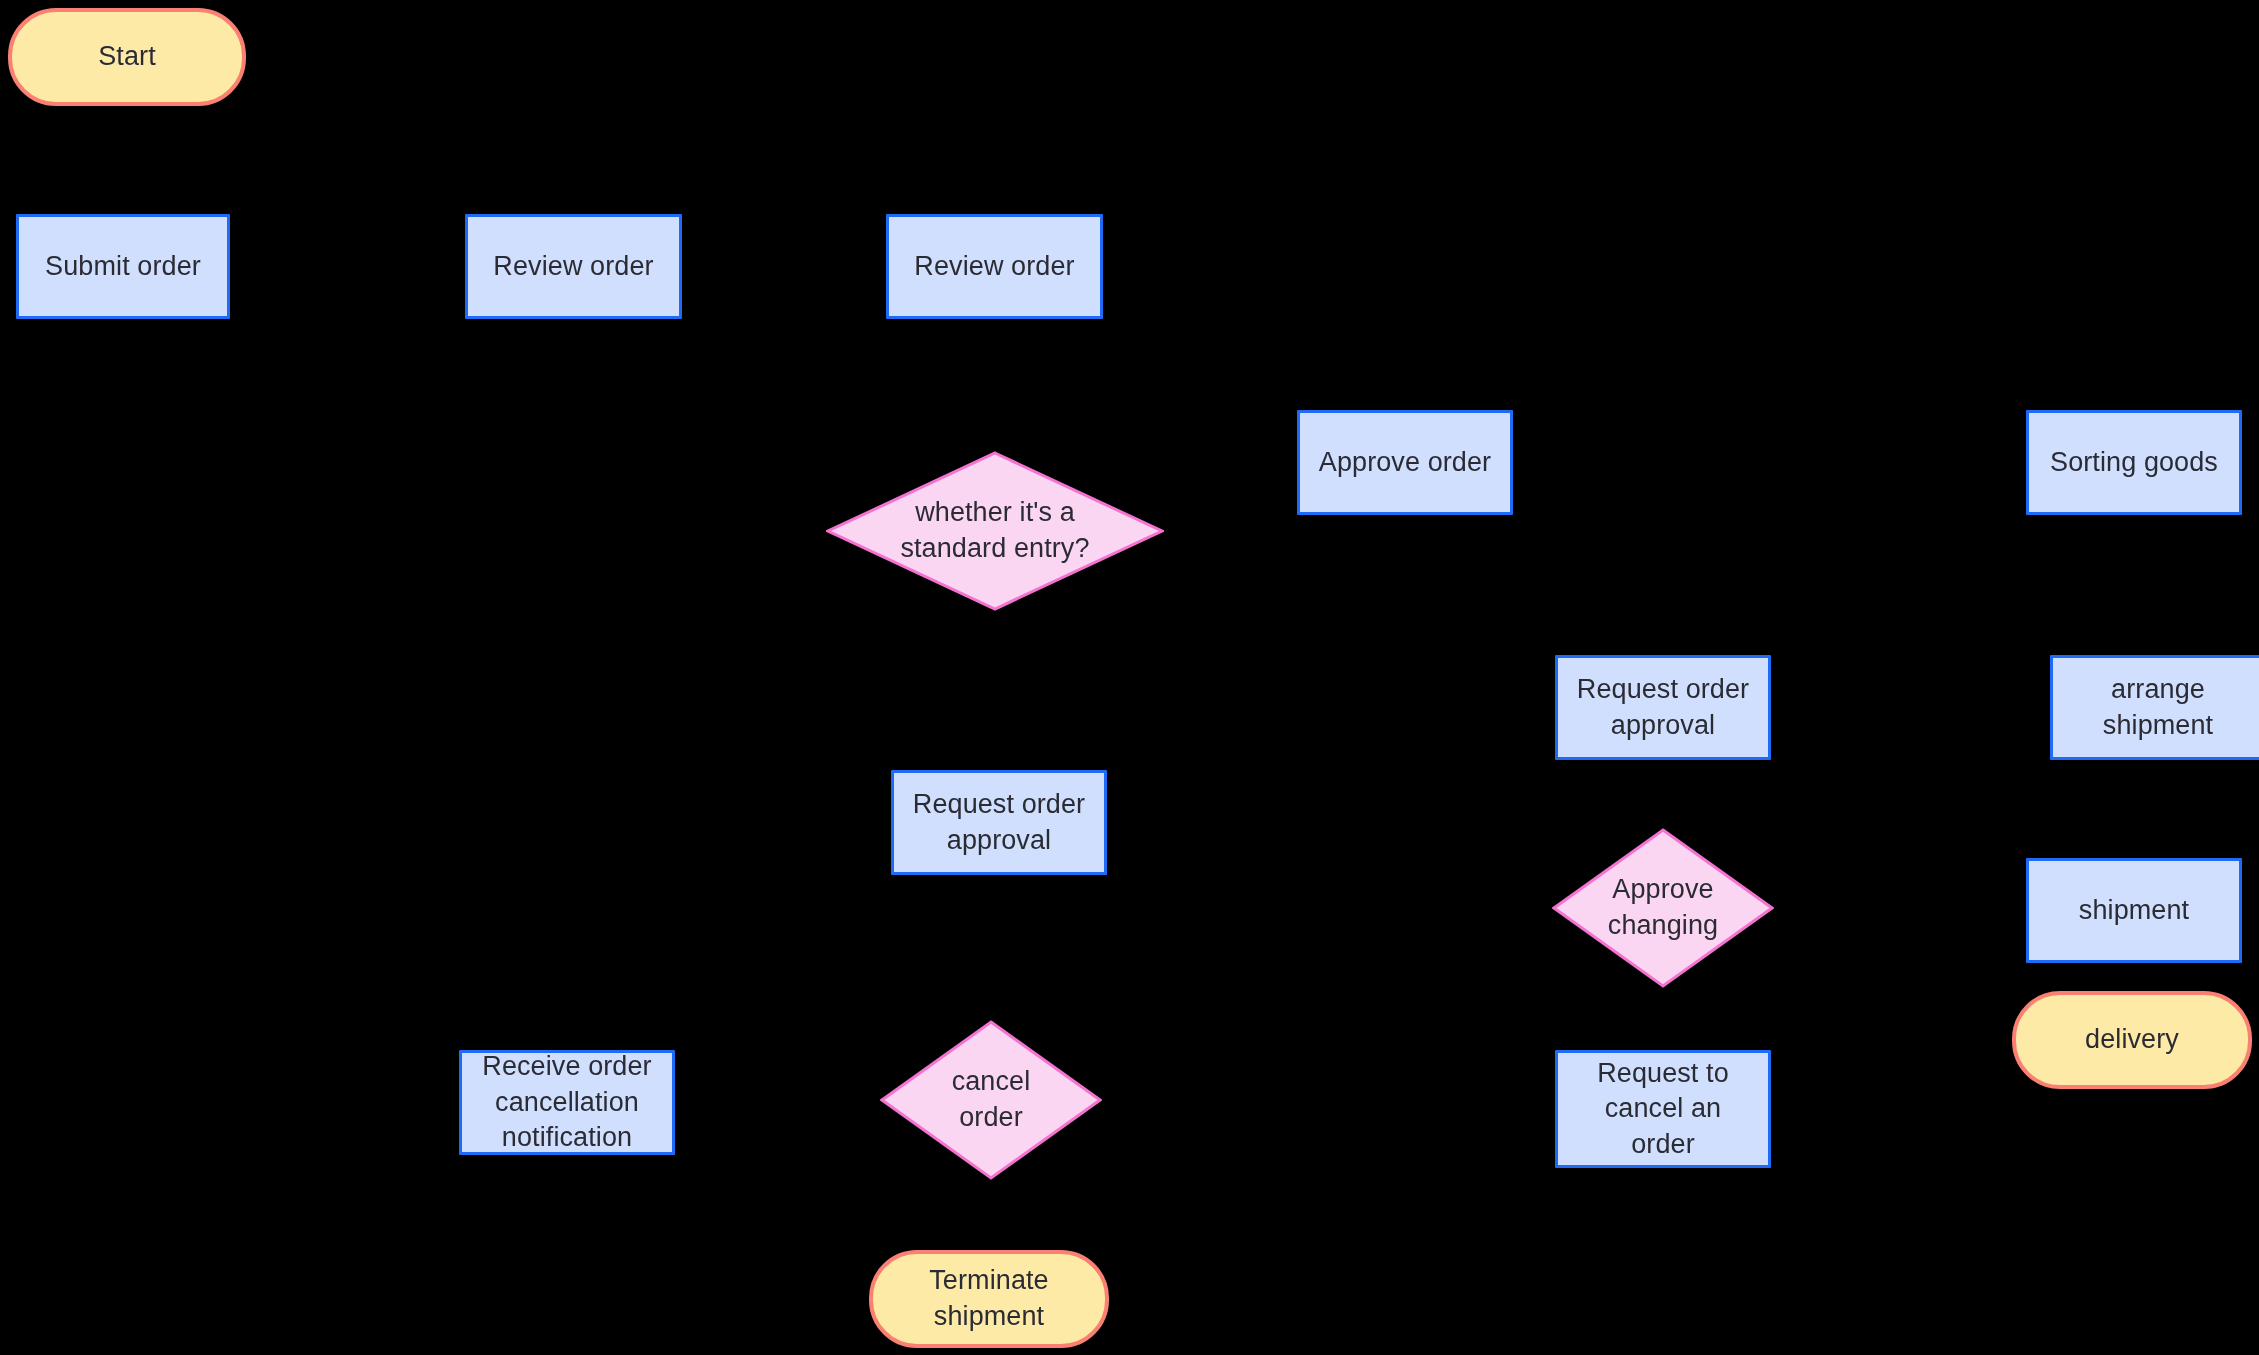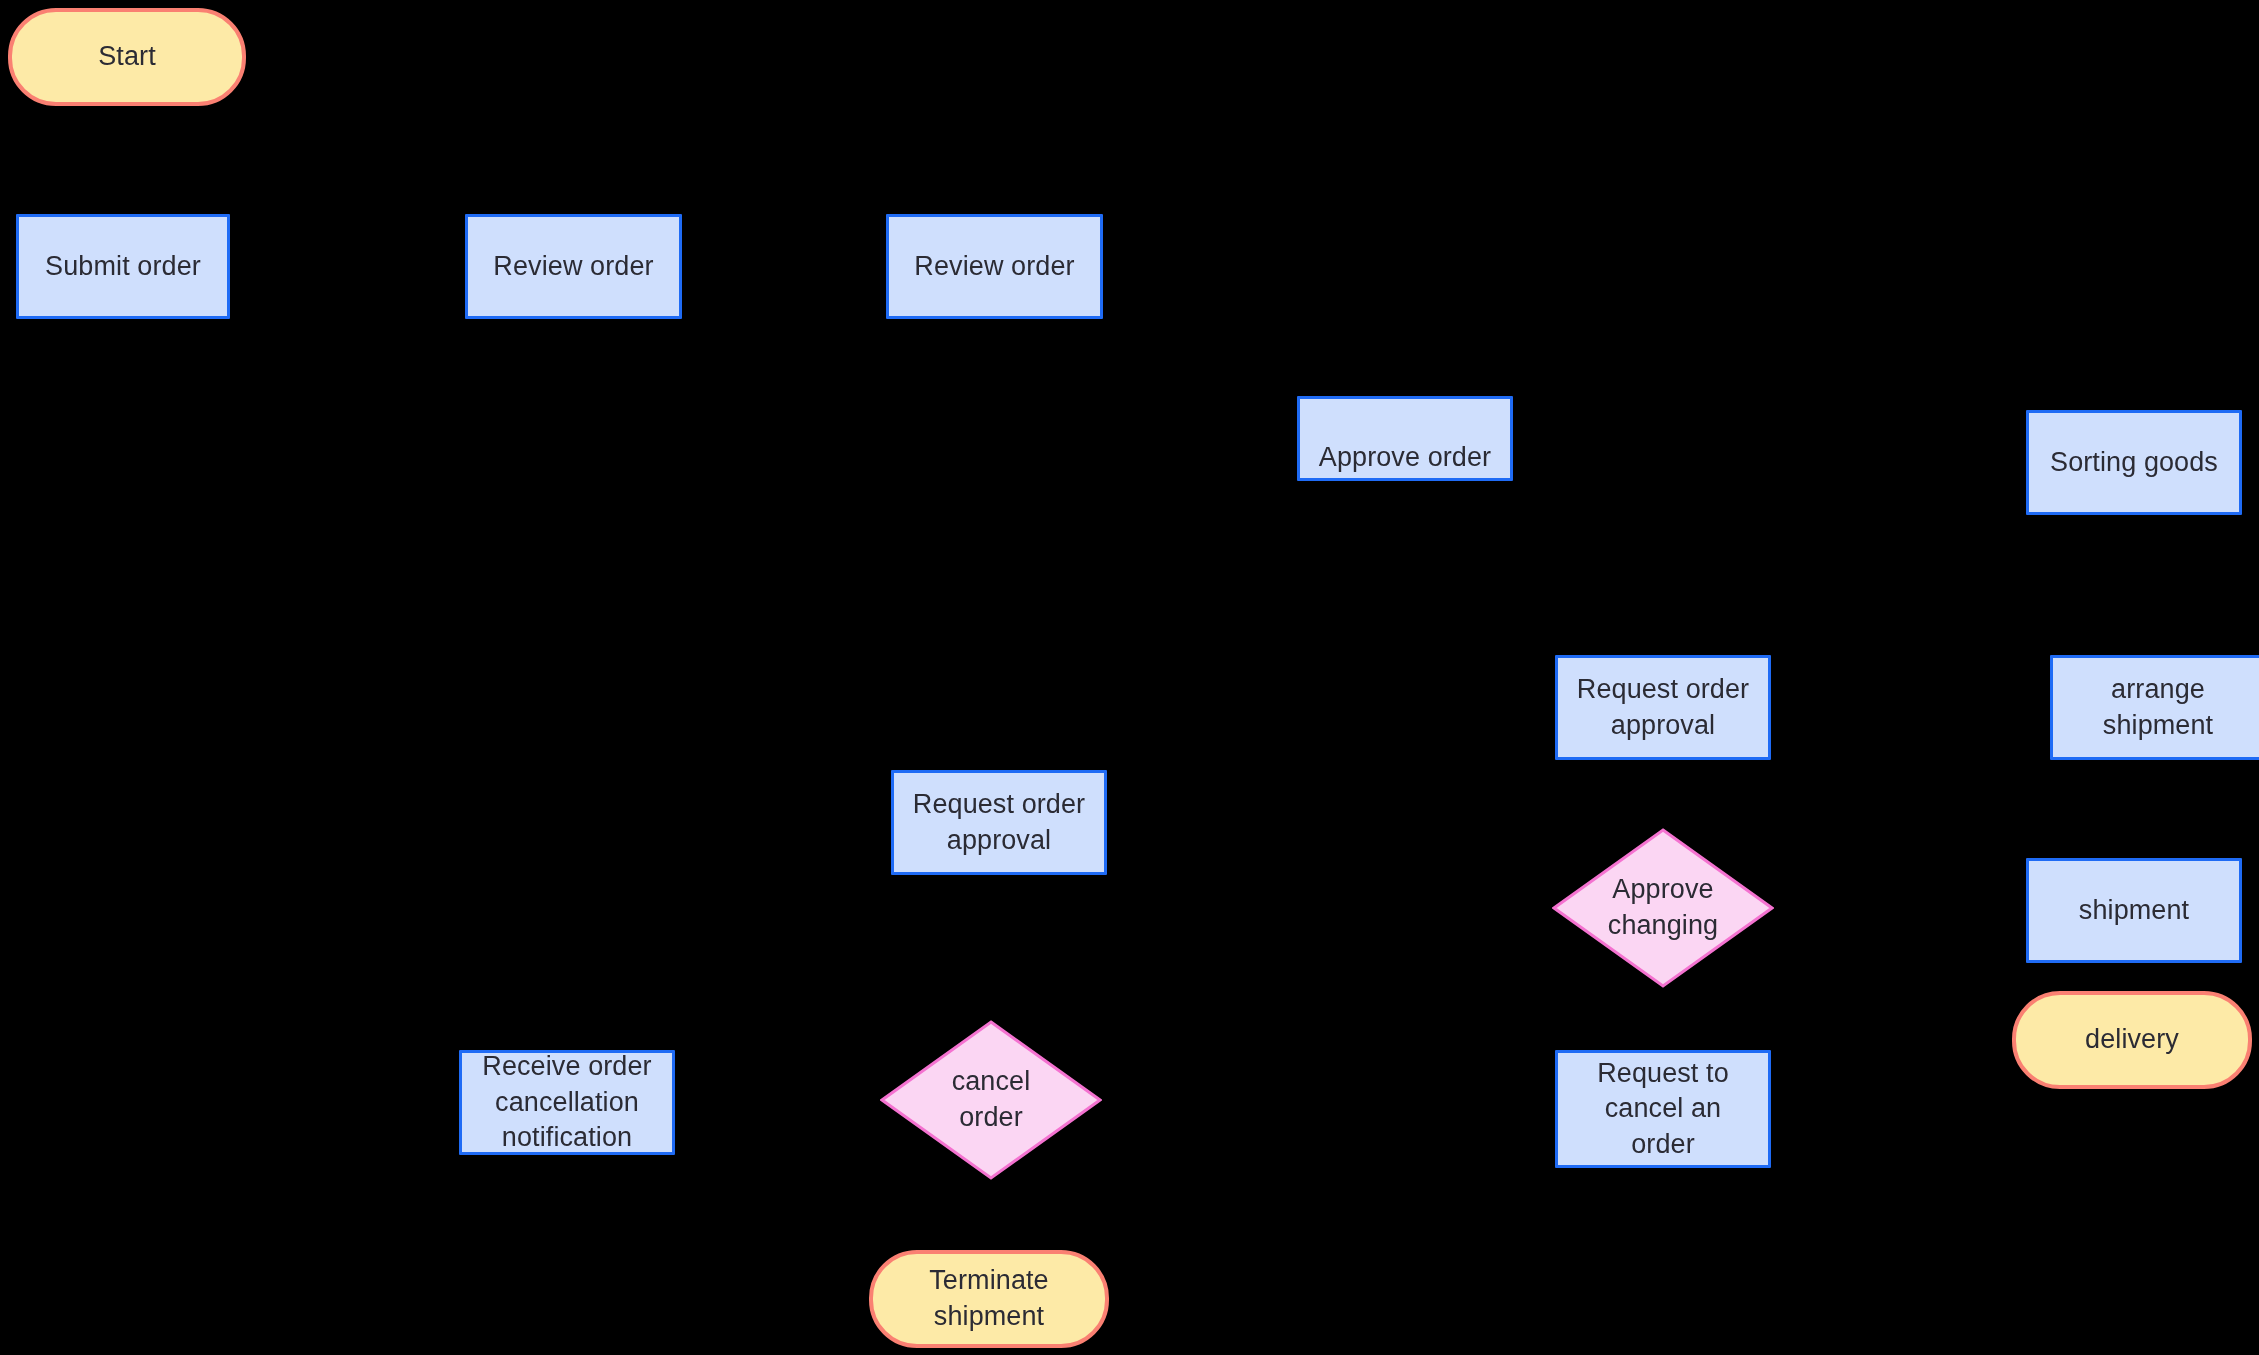--- a/index.html
+++ b/index.html
@@ -66,21 +66,25 @@
   }
 </style>
 </head>
 <body>
 
 <div id="canvas" style="background: rgb(0, 0, 0);">
     <div class="node terminator" style="left: 8px; top: 8px; width: 238px; height: 98px; background: rgb(253, 234, 167); border-color: rgb(250, 128, 114);"><span class="label">Start</span></div>
     <div class="node process" style="left: 16px; top: 214px; width: 214px; height: 105px; background: rgb(207, 223, 253); border-color: rgb(31, 107, 245);"><span class="label">Submit order</span></div>
     <div class="node process" style="left: 465px; top: 214px; width: 217px; height: 105px; background: rgb(207, 223, 253); border-color: rgb(31, 107, 245);"><span class="label">Review order</span></div>
     <div class="node process" style="left: 886px; top: 214px; width: 217px; height: 105px; background: rgb(207, 223, 253); border-color: rgb(31, 107, 245);"><span class="label">Review order</span></div>
-    <div class="node process" style="left: 1297px; top: 396px; width: 216px; height: 85px; background: rgb(207, 223, 253); border-color: rgb(31, 107, 245); align-items: flex-end;"><span class="label">Approve order</span></div>
+    <div class="node decision" style="left: 826px; top: 451px; width: 338px; height: 160px;"><svg class="diamond-shape" viewBox="0 0 338 160" preserveAspectRatio="none">
+        <polygon points="169,2 336,80 169,158 2,80" fill="#fbd6f3" stroke="#f472d0" stroke-width="3"></polygon>
+      </svg><span class="diamond-label">whether it's a
+standard entry?</span></div>
+    <div class="node process" style="left: 1297px; top: 410px; width: 216px; height: 105px; background: rgb(207, 223, 253); border-color: rgb(31, 107, 245);"><span class="label">Approve order</span></div>
     <div class="node process" style="left: 2026px; top: 410px; width: 216px; height: 105px; background: rgb(207, 223, 253); border-color: rgb(31, 107, 245);"><span class="label">Sorting goods</span></div>
     <div class="node process" style="left: 1555px; top: 655px; width: 216px; height: 105px; background: rgb(207, 223, 253); border-color: rgb(31, 107, 245);"><span class="label">Request order
 approval</span></div>
     <div class="node process" style="left: 2026px; top: 655px; width: 216px; height: 105px; background: rgb(207, 223, 253); border-color: rgb(31, 107, 245); margin-left: 24px;"><span class="label">arrange shipment</span></div>
     <div class="node process" style="left: 891px; top: 770px; width: 216px; height: 105px; background: rgb(207, 223, 253); border-color: rgb(31, 107, 245);"><span class="label">Request order
 approval</span></div>
     <div class="node decision" style="left: 1552px; top: 828px; width: 222px; height: 160px;"><svg class="diamond-shape" viewBox="0 0 222 160" preserveAspectRatio="none">
         <polygon points="111,2 220,80 111,158 2,80" fill="#fbd6f3" stroke="#f472d0" stroke-width="3"></polygon>
       </svg><span class="diamond-label">Approve
 changing</span></div>

